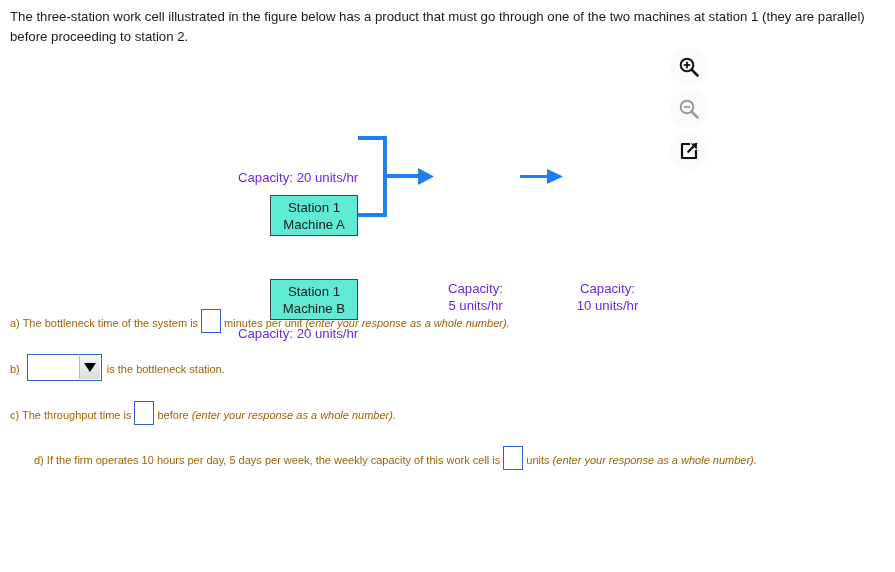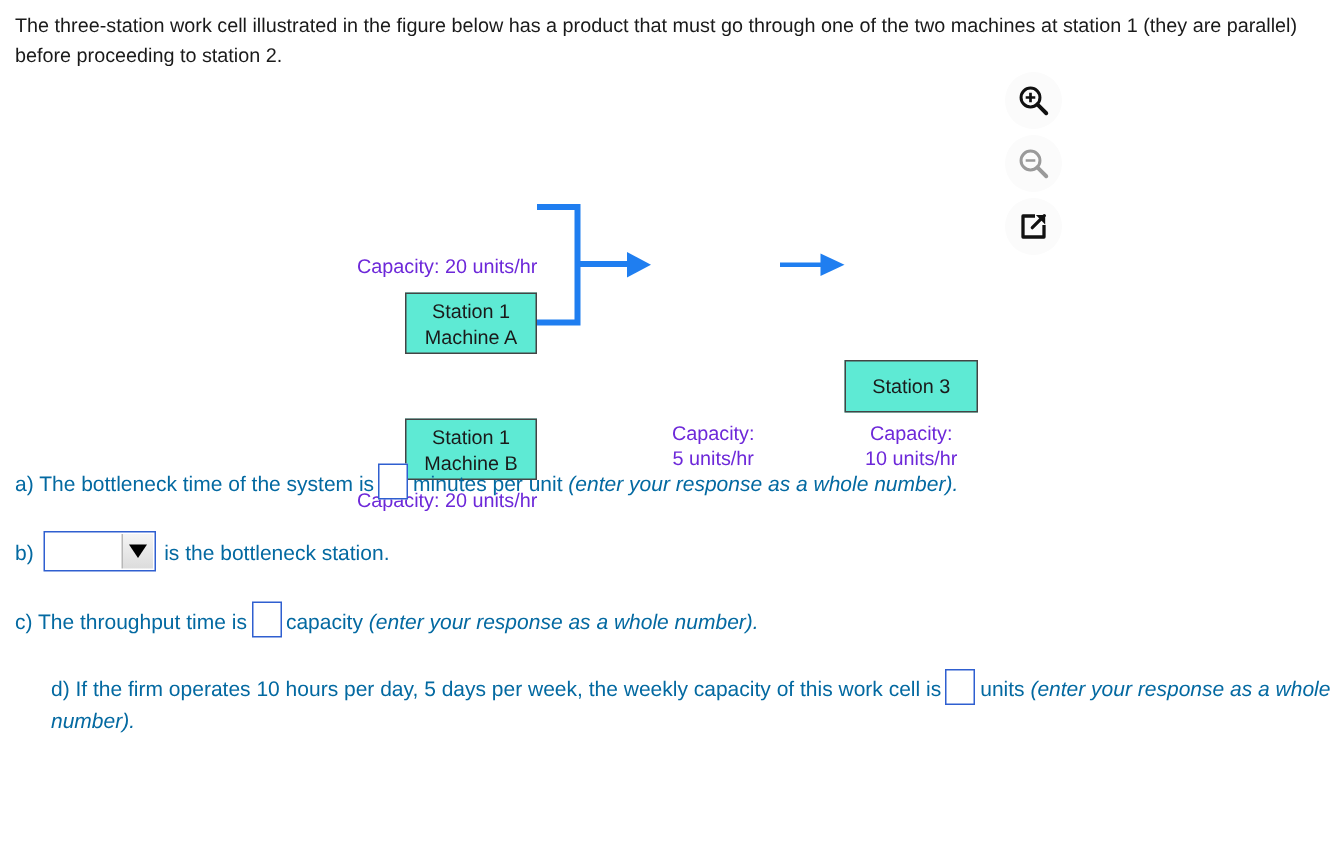--- a/index.html
+++ b/index.html
@@ -89,23 +89,23 @@
   }
   #cap-a { left: 238px; top: 89px; }
   #cap-b { left: 238px; top: 245px; }
   #cap-2 { left: 432px; top: 200px; width: 87px; }
   #cap-3 { left: 563px; top: 200px; width: 89px; }
   .cap .l2 { display: block; }
 
   
   .part {
     position: absolute;
-    font-size: 14px;
+    font-size: 11px;
     line-height: 20px;
-    color: #0369a1;
+    color: #a16207;
   }
   #part-a { left: 10px; top: 309px; }
   #part-b { left: 10px; top: 354px; }
   #part-c { left: 10px; top: 401px; }
   #part-d { left: 10px; top: 446px; width: 862px; margin-left: 24px; }
 
   .part i, .ital { font-style: italic; }
 
   .ansbox {
     display: inline-block;
@@ -205,42 +205,39 @@
   </div>
 
   <div class="cap" id="cap-b">Capacity: 20 units/hr</div>
 
 
   <div class="cap" id="cap-2">
     <span>Capacity:</span>
     <span class="l2">5 units/hr</span>
   </div>
 
-  <div class="node" id="s-3">
-    <span>Station 3</span>
-  </div>
 
   <div class="cap" id="cap-3">
     <span>Capacity:</span>
     <span class="l2">10 units/hr</span>
   </div>
 </div>
 
 <div class="part" id="part-a">
   <span>a) The bottleneck time of the system is</span><span class="ansbox"></span><span>minutes per unit</span>
   <i>(enter your response as a whole number).</i>
 </div>
 
 <div class="part" id="part-b">
   <span>b)</span><span class="dropdown"><span class="arrowbtn">
         <span class="tri"></span>
       </span></span><span>is the bottleneck station.</span>
 </div>
 
 <div class="part" id="part-c">
-  <span>c) The throughput time is</span><span class="ansbox"></span><span>capacity</span>
+  <span>c) The throughput time is</span><span class="ansbox"></span><span>before</span>
   <i>(enter your response as a whole number).</i>
 </div>
 
 <div class="part" id="part-d">
   <span>d) If the firm operates 10 hours per day, 5 days per week, the weekly capacity of this work cell is</span><span class="ansbox"></span><span>units</span>
   <i>(enter your response as a whole number).</i>
 </div>
 
 </body></html>

